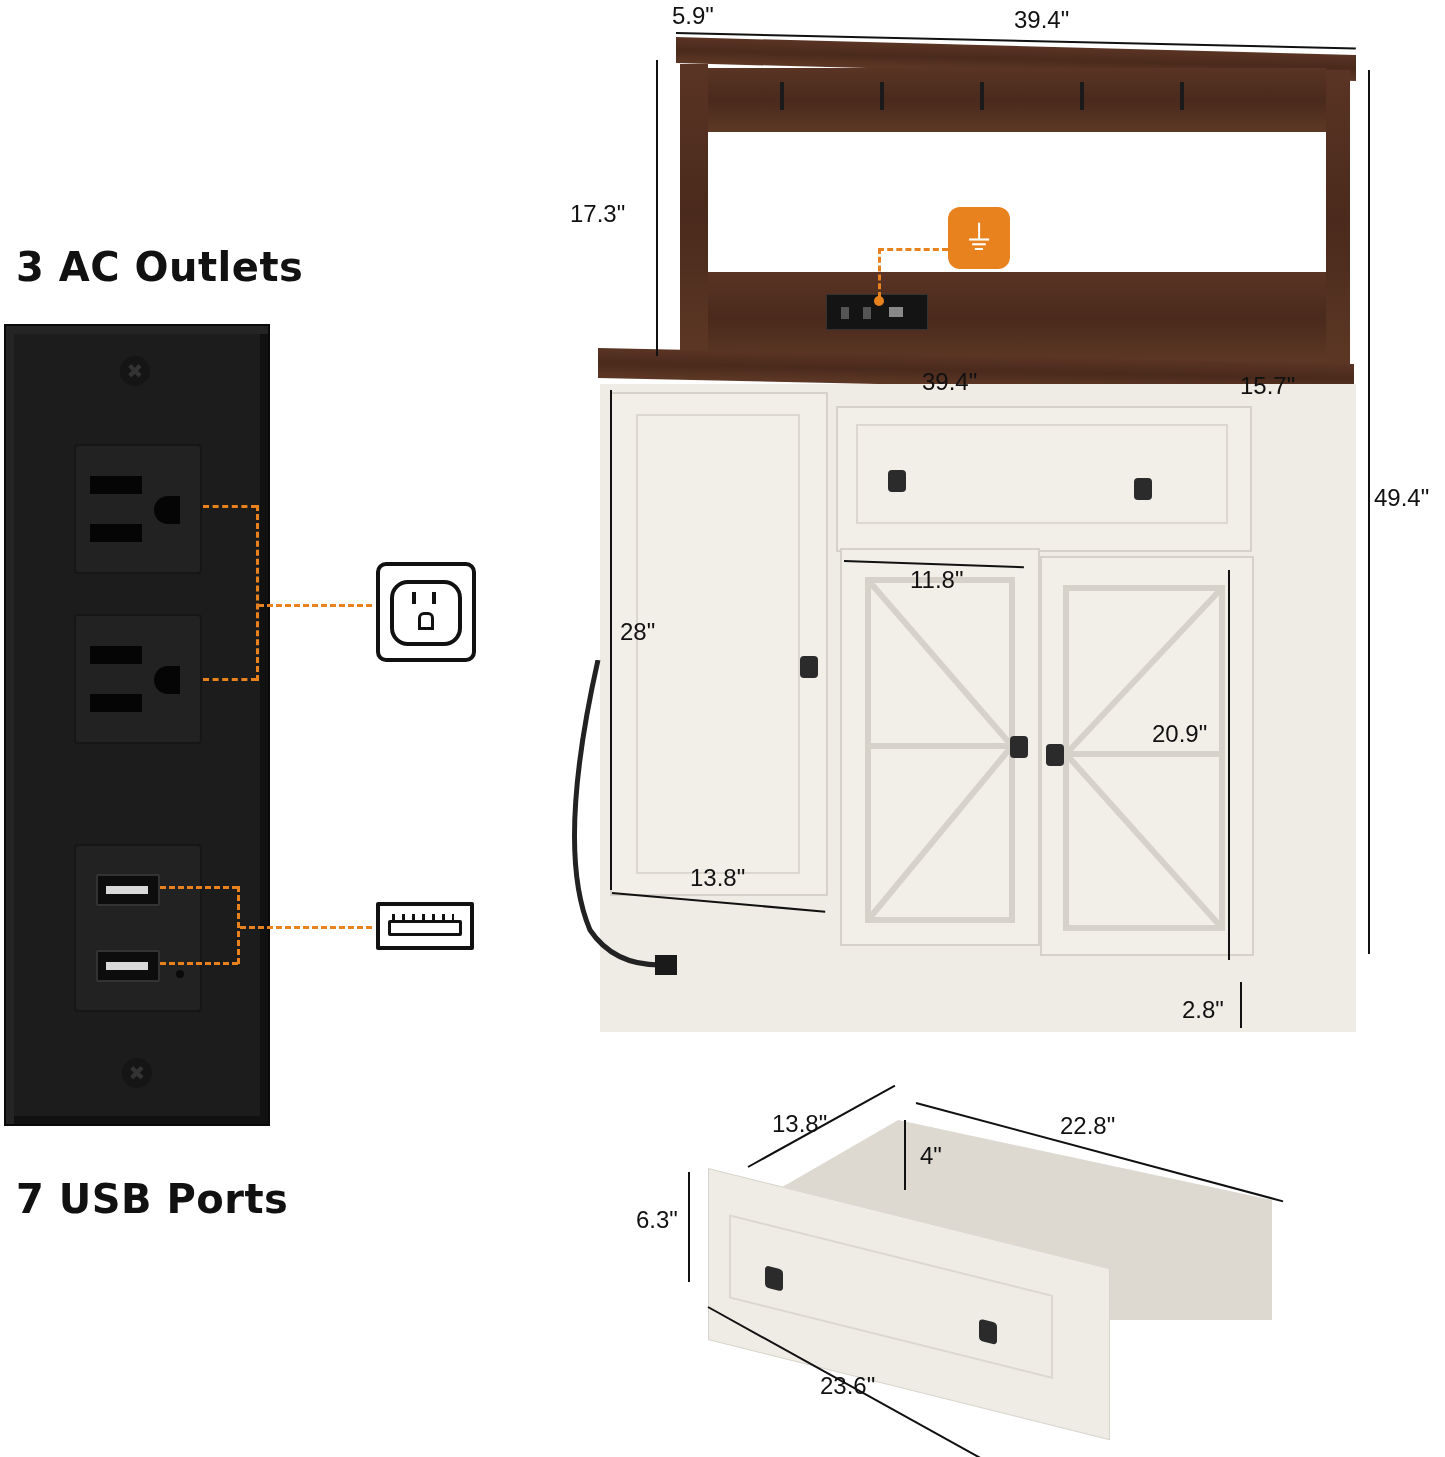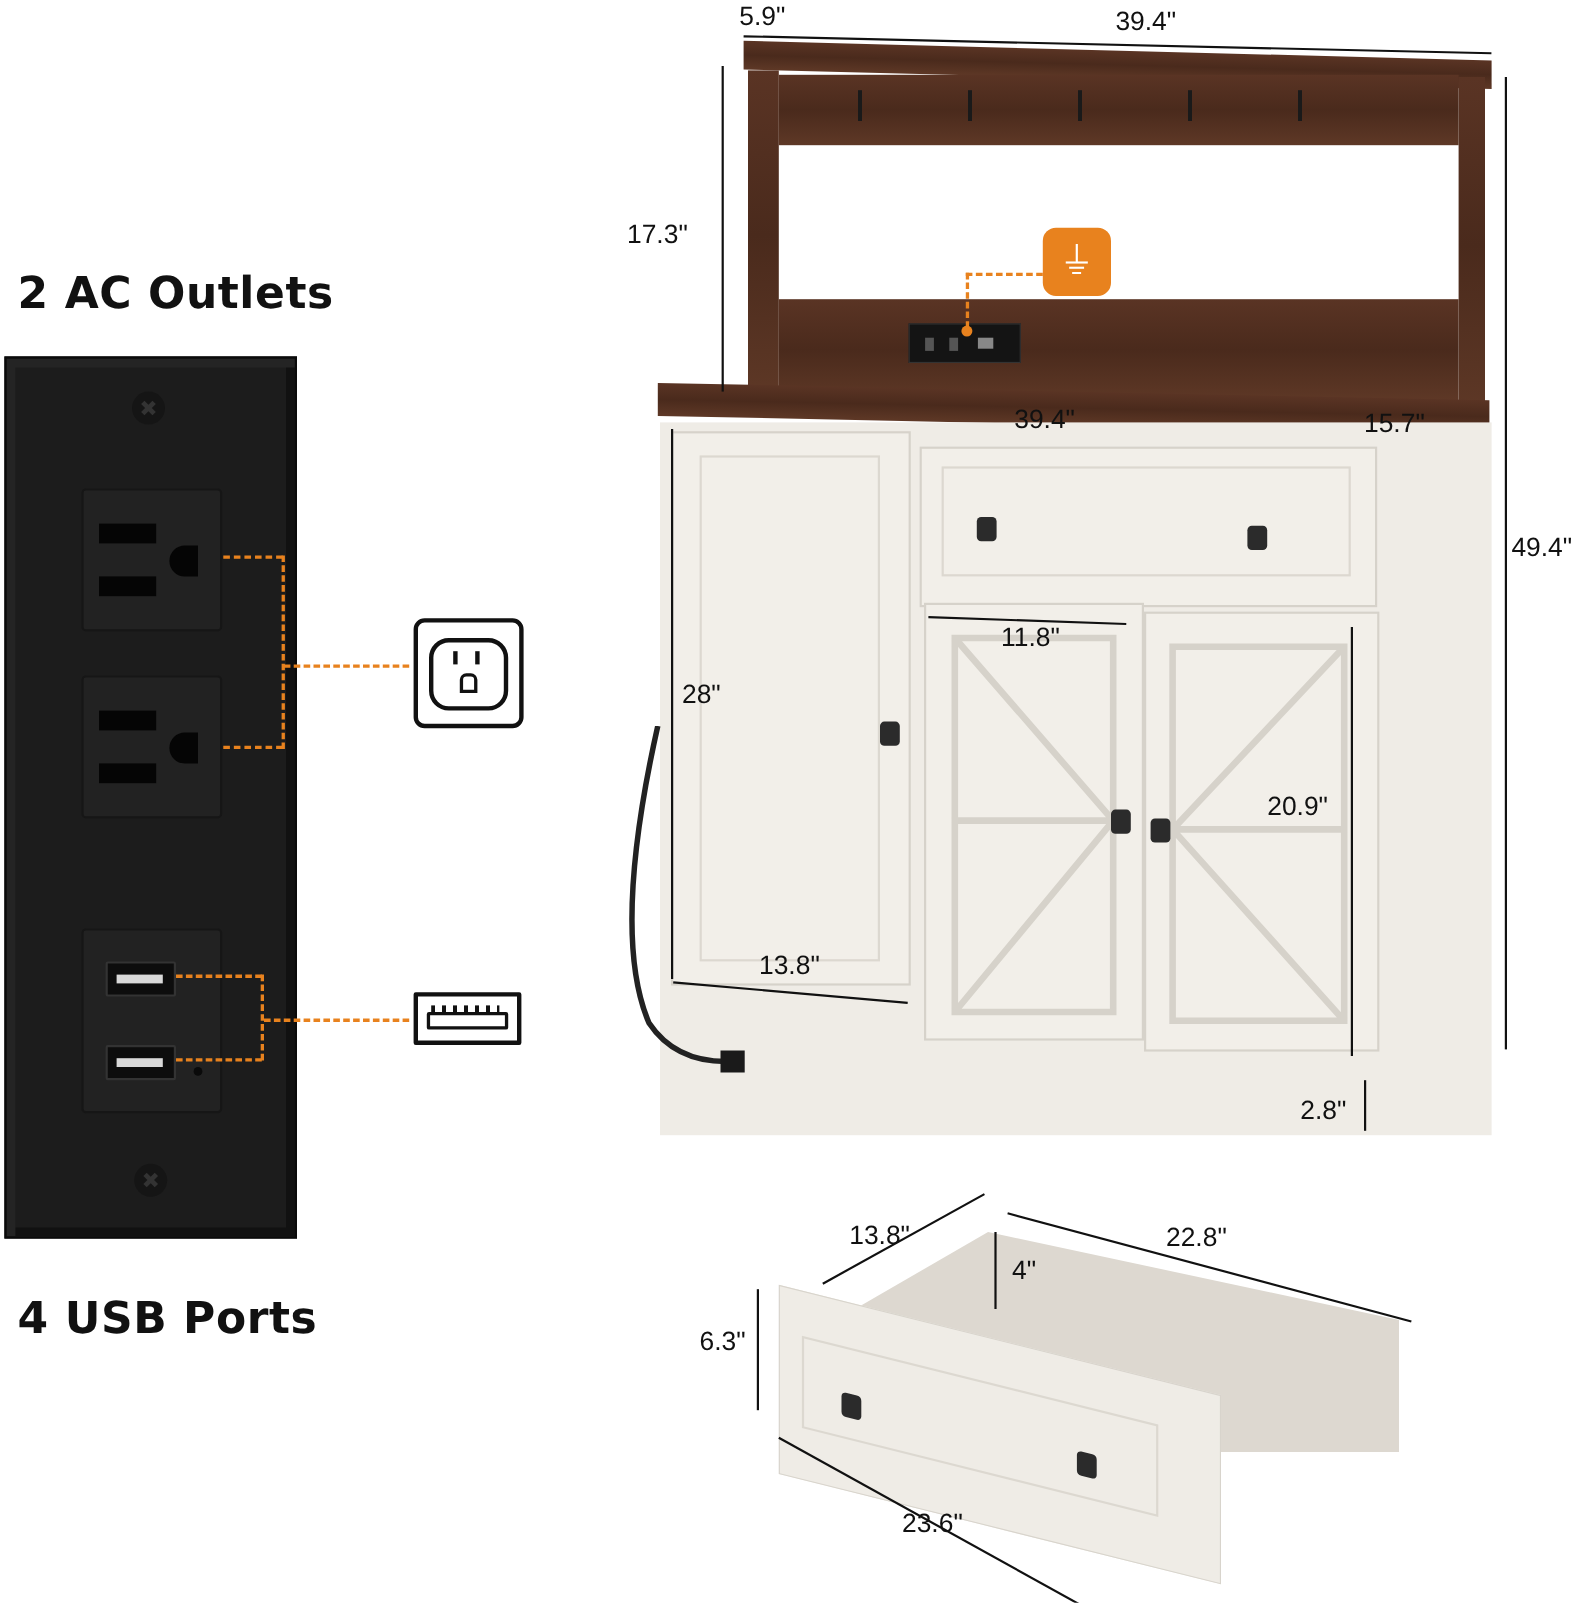--- a/index.html
+++ b/index.html
@@ -18,21 +18,21 @@
   .icon-box { border: 4px solid #111; border-radius: 10px; background: #fff; }
   .wood { background: linear-gradient(180deg, #5a3424 0%, #4a2a1c 50%, #5e3826 100%); }
   .cream { background: #efece6; }
   .panel { border: 2px solid #d6d2ca; background: #f2efe9; }
   .knob { width: 18px; height: 22px; background: #2b2b2b; border-radius: 4px; }
   .arrow-line { background: #111; }
 </style>
 </head>
 <body>
 
-<div class="abs heading" style="left:16px; top:244px;">2 AC Outlets</div>
+<div class="abs heading" style="left:16px; top:244px;">3 AC Outlets</div>
 
 <div class="abs plate" style="left:4px; top:324px; width:262px; height:798px;"></div>
 <div class="abs screw" style="left:120px; top:356px;">✖</div>
 
 <div class="abs socket" style="left:74px; top:444px; width:124px; height:126px;">
   <div class="abs slot" style="left:14px; top:30px; width:52px; height:18px;"></div>
   <div class="abs slot" style="left:14px; top:78px; width:52px; height:18px;"></div>
   <div class="abs slot" style="left:78px; top:50px; width:26px; height:28px; border-radius:14px 0 0 14px;"></div>
 </div>
 <div class="abs socket" style="left:74px; top:614px; width:124px; height:126px;">
@@ -67,21 +67,21 @@
 <div class="abs dashed-v" style="left:237px; top:886px; height:78px;"></div>
 <div class="abs dashed-h" style="left:240px; top:926px; width:132px;"></div>
 
 <div class="abs icon-box" style="left:376px; top:902px; width:90px; height:40px; border-radius:2px;">
   <div class="abs" style="left:8px; top:14px; width:68px; height:10px; border:3px solid #111; border-radius:2px;"></div>
   <div class="abs" style="left:12px; top:8px; width:62px; height:6px; background:repeating-linear-gradient(90deg,#111 0 3px,transparent 3px 10px);"></div>
 </div>
 
 <div class="abs screw" style="left:122px; top:1058px;">✖</div>
 
-<div class="abs heading" style="left:16px; top:1176px;">4 USB Ports</div>
+<div class="abs heading" style="left:16px; top:1176px;">7 USB Ports</div>
 
 <div class="abs wood" style="left:676px; top:46px; width:680px; height:26px; transform:skewY(1.5deg);"></div>
 <div class="abs wood" style="left:680px; top:64px; width:28px; height:300px;"></div>
 <div class="abs wood" style="left:1326px; top:70px; width:24px; height:306px;"></div>
 <div class="abs wood" style="left:708px; top:68px; width:618px; height:64px;"></div>
 <div class="abs wood" style="left:708px; top:272px; width:618px; height:92px;"></div>
 <div class="abs" style="left:780px; top:82px; width:500px; height:28px; background:repeating-linear-gradient(90deg, #1a1a1a 0 4px, transparent 4px 100px);"></div>
 
 <div class="abs" style="left:826px; top:294px; width:100px; height:34px; background:#141414; border:1px solid #333;">
   <div class="abs" style="left:14px; top:12px; width:8px; height:12px; background:#555;"></div>

